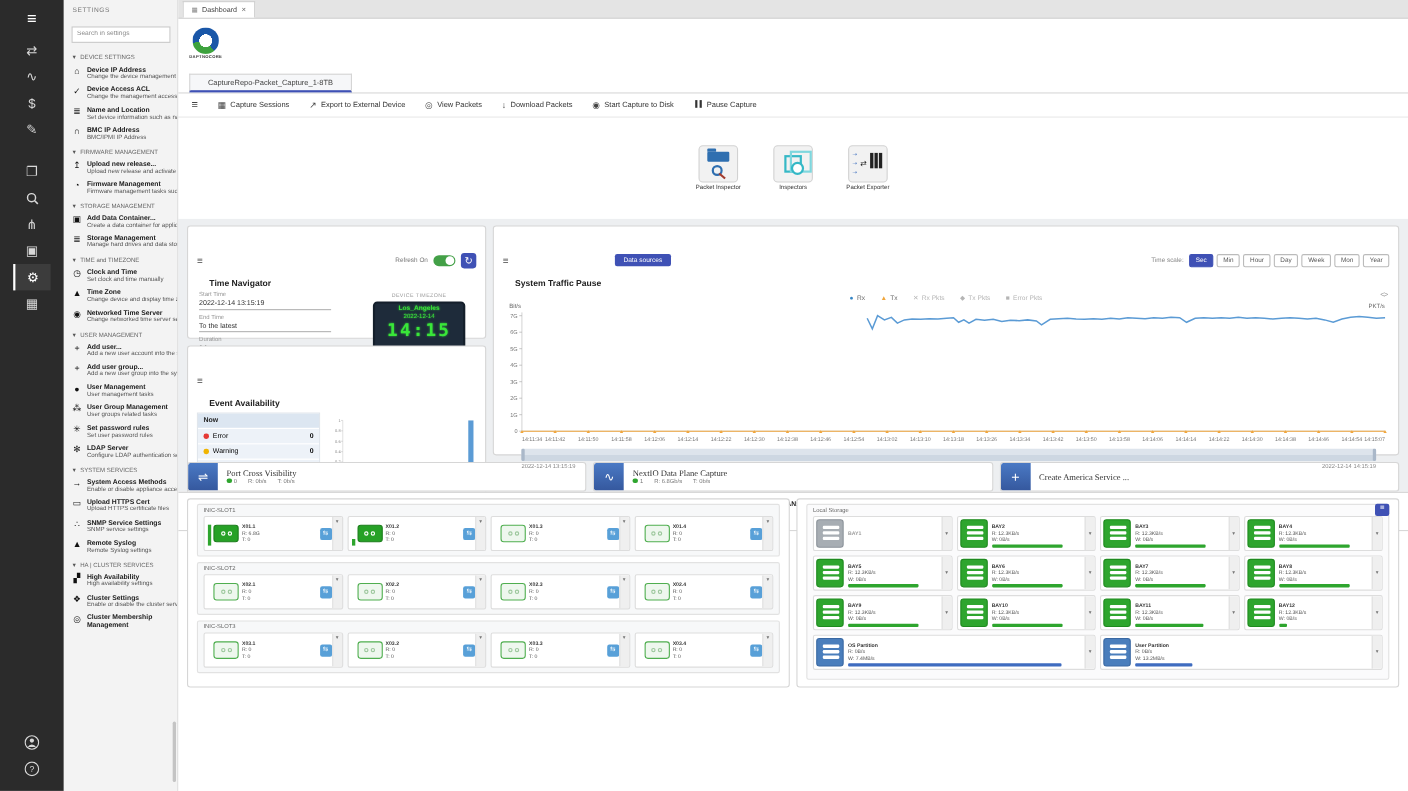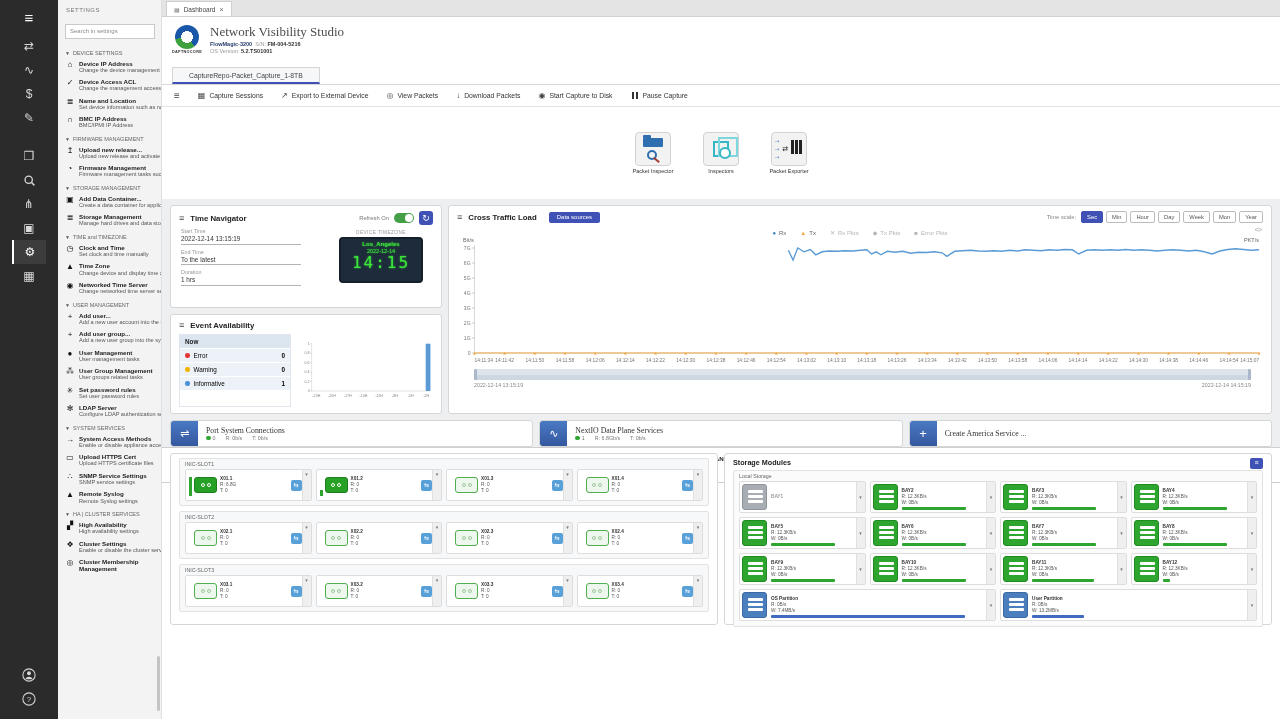--- a/index.html
+++ b/index.html
@@ -71,21 +71,21 @@
   .art-exp{display:flex;align-items:center;gap:3px;}
   .art-exp .rows{display:flex;flex-direction:column;gap:2px;font-size:5px;color:#4a78c2;}
   .art-exp .bars i{display:inline-block;width:2.5px;height:14px;background:#222;margin-right:1.5px;}
   .art-exp .arr{font-size:7px;color:#222;}
 
   
   .canvas{flex:1;background:#edeff1;padding:6px 8px;display:flex;flex-direction:column;gap:6px;min-height:0;}
   .panel{background:#fff;border:1px solid #d6d6d6;border-radius:3px;}
   .phead{display:flex;align-items:center;gap:6px;padding:5px 8px 3px;}
   .phead .ham{font-size:9px;color:#444;}
-  .phead .pt{font-size:7.8px;font-weight:bold;color:#222;}
+  .phead .pt{font-size:7.8px;font-weight:bold;color:#222;margin-top:42px;}
 
   .row1{display:flex;gap:6px;height:209px;flex:none;}
   .leftcol{width:272px;display:flex;flex-direction:column;gap:6px;flex:none;}
 
   
   .tn{height:103px;display:flex;flex-direction:column;}
   .tn-right{margin-left:auto;display:flex;align-items:center;gap:5px;}
   .tn-right .rl{font-size:5.8px;color:#777;}
   .toggle{width:20px;height:10px;border-radius:6px;background:#43a047;position:relative;cursor:pointer;}
   .toggle:after{content:"";position:absolute;right:1px;top:1px;width:8px;height:8px;border-radius:50%;background:#fff;}
@@ -93,21 +93,21 @@
   .tn-body{flex:1;display:flex;padding:0 10px 6px;}
   .tn-fields{flex:1;}
   .tn-f{margin-bottom:4px;}
   .tn-f .fl{font-size:5.4px;color:#979797;}
   .tn-f .fv{font-size:6.4px;color:#333;border-bottom:1px solid #b3b3b3;width:120px;padding:1px 0 1.5px;}
   .tn-clockcol{width:100px;display:flex;flex-direction:column;align-items:center;padding-top:2px;}
   .tzlab{font-size:4.8px;color:#9a9a9a;letter-spacing:.4px;margin-bottom:2px;}
   .clock{width:84px;height:46px;background:#1e2b3a;border:2px solid #141f2b;border-radius:4px;color:#39e639;text-align:center;padding-top:2px;text-shadow:0 0 2px rgba(60,240,60,.8);}
   .clock .c1{font-size:6px;font-weight:bold;line-height:1.2;}
   .clock .c2{font-size:5.5px;line-height:1.1;}
-  .clock .c3{font-family:"DejaVu Sans Mono",monospace;font-size:16px;font-weight:normal;letter-spacing:2px;line-height:1.15;}
+  .clock .c3{font-family:"DejaVu Sans Mono",monospace;font-size:16px;font-weight:bold;letter-spacing:2px;line-height:1.15;}
 
   
   .ev{flex:1;display:flex;flex-direction:column;}
   .ev-body{flex:1;display:flex;gap:8px;padding:1px 8px 6px;}
   .ev-table{width:112px;flex:none;font-size:6.3px;border:1px solid #e1e6ec;}
   .ev-th{background:#dce6f1;font-weight:bold;color:#222;padding:3px 5px;}
   .ev-tr{display:flex;align-items:center;gap:4px;padding:3px 5px;background:#edf2f8;border-top:1px solid #fff;}
   .ev-tr .dot{width:4.5px;height:4.5px;border-radius:50%;flex:none;}
   .ev-tr .cnt{margin-left:auto;font-weight:bold;}
   .ev-chart{flex:1;}
@@ -449,32 +449,20 @@
         <span class="g">▦</span>
         <span>Dashboard</span>
         <span class="x">×</span>
       </div>
     </div>
 
     <div class="appheader">
       <div class="logo">
         <div class="ring"></div>
         <div class="brand">DAPTNOCORE</div>
-      </div>
-      <div class="ht">
-        <div class="t">Network Visibility Studio</div>
-        <div class="l2">
-          <b>FlowMagic-3200</b>&nbsp;
-          <span>S/N:</span>
-          <span class="v">FM-004-5216</span>
-        </div>
-        <div class="l2">
-          <span>OS Version:</span>
-          <span class="v">5.2.TS01001</span>
-        </div>
       </div>
     </div>
 
     <div class="capturetabs">
       <div class="ctab">CaptureRepo-Packet_Capture_1-8TB</div>
     </div>
 
     <div class="toolbar">
       <span style="font-size:10px;color:#444;">≡</span>
       <span id="toolbar-items" style="display:flex;gap:18px;align-items:center;">
@@ -627,21 +615,21 @@
                     <text x="161.5" y="74" text-anchor="middle" font-size="4.6" fill="#888" font-family="Liberation Sans,sans-serif">-2H</text>
                     <rect x="160.75" y="6" width="6" height="60" fill="#5b9bd5"></rect>
                   </svg></div>
             </div>
           </div>
         </div>
 
         <div class="panel traffic">
           <div class="phead">
             <span class="ham">≡</span>
-            <span class="pt">Cross Traffic Load</span>
+            <span class="pt">System Traffic Pause</span>
             <span class="dsbtn">Data sources</span>
             <span class="tscale">
               <span class="tl">Time scale:</span>
               <span id="timescale" style="display:flex;gap:3px;">
                   <span class="tsb active">Sec</span>
                   <span class="tsb">Min</span>
                   <span class="tsb">Hour</span>
                   <span class="tsb">Day</span>
                   <span class="tsb">Week</span>
                   <span class="tsb">Mon</span>
@@ -764,32 +752,32 @@
               <span>2022-12-14 14:15:19</span>
             </div>
           </div>
         </div>
       </div>
 
       <div class="row2">
         <div class="panel svc">
           <span class="sic">⇌</span>
           <span class="sbody">
-            <span class="st">Port System Connections</span>
+            <span class="st">Port Cross Visibility</span>
             <span class="srow">
               <span><i class="gdot"></i><span>0</span></span>
               <span>R: 0b/s</span>
               <span>T: 0b/s</span>
             </span>
           </span>
         </div>
         <div class="panel svc">
           <span class="sic">∿</span>
           <span class="sbody">
-            <span class="st">NextIO Data Plane Services</span>
+            <span class="st">NextIO Data Plane Capture</span>
             <span class="srow">
               <span><i class="gdot"></i><span>1</span></span>
               <span>R: 6.8Gb/s</span>
               <span>T: 0b/s</span>
             </span>
           </span>
         </div>
         <div class="panel svc">
           <span class="sic" style="font-size:13px;">+</span>
           <span class="sbody">
@@ -960,21 +948,20 @@
       <span class="pright">
                       <span class="bluemini">⇆</span>
       <span class="pstrip">▾</span>
                     </span>
                   </div>
                 </div>
               </div>
             </div>
         </div>
         <div class="panel mod">
-          <div class="mt">Storage Modules</div>
           <span class="storbtn">≡</span>
           <div class="stor-grp">
             <div class="slotlab">Local Storage</div>
             <div class="stor-grid" id="storage-grid">
                 <div class="scard">
     <span class="sico gray">
                     <i></i>
                   </span>
                   <span class="stxt dim"><b>BAY1</b></span>
     <span class="pstrip" style="margin-left:auto;line-height:30px;">▾</span>

